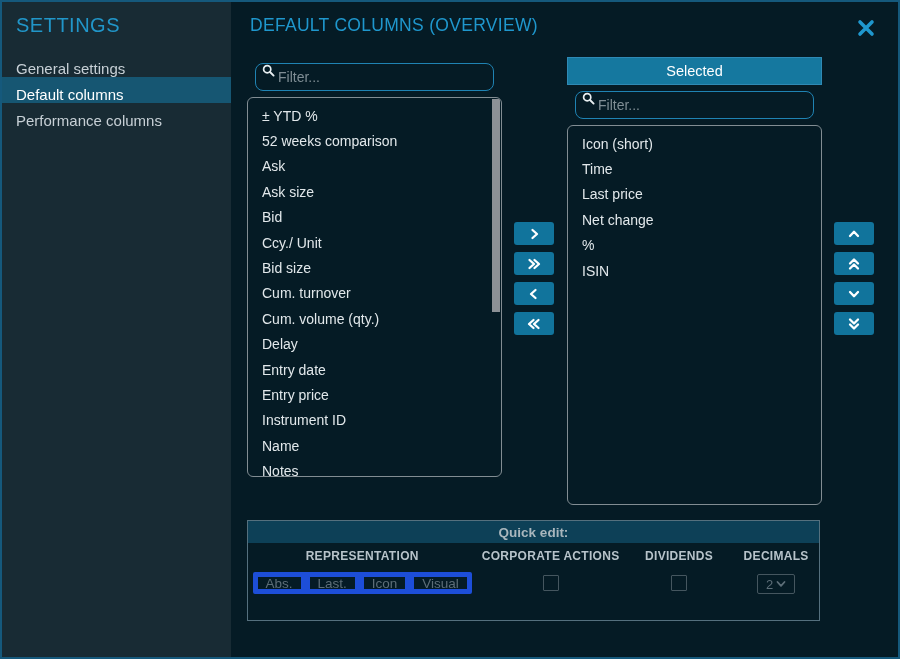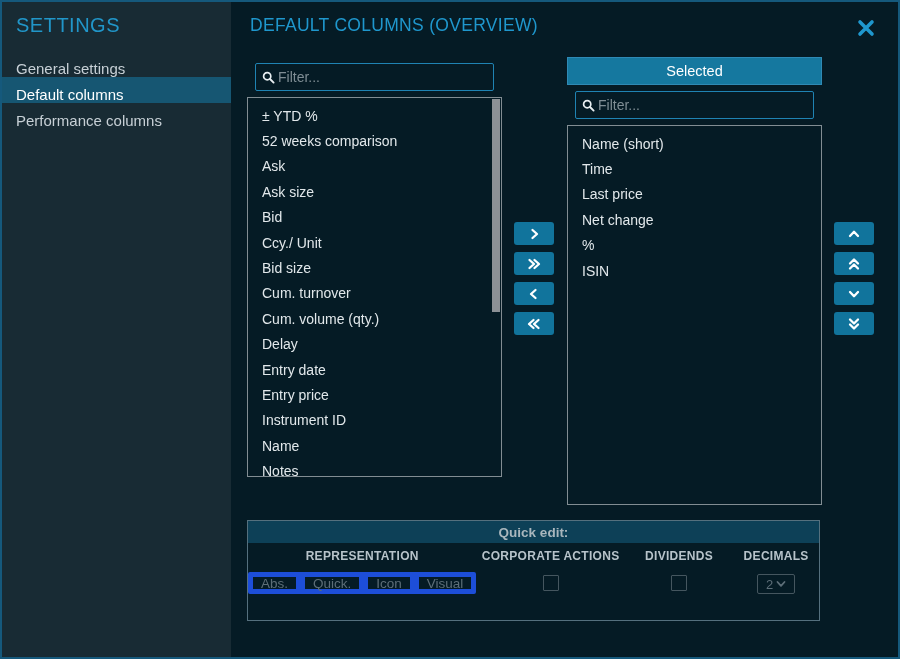--- a/index.html
+++ b/index.html
@@ -59,39 +59,39 @@
     height: 28px;
     background: #15789f;
     border: 1px solid #2f8ab5;
     display: flex; align-items: center; justify-content: center;
     color: #ffffff; font-size: 14.5px;
   }
   .filter-box {
     margin: 6px 8px 0 8px;
     height: 28px;
     border: 1px solid #1f83b3;
-    border-radius: 2px;
-    display: flex; align-items: center;
+    border-radius: 8px;
+    display: flex; 
     padding: 0 6px;
     background: transparent;
   }
   .filter-box .mag { flex: 0 0 auto; display:flex; margin-right: 3px; }
   .filter-box input {
     flex: 1; background: transparent; border: none; outline: none;
     color: #dde4e8; font-size: 14px; font-family: "Liberation Sans", sans-serif;
     min-width: 0;
   }
   .filter-box input::placeholder { color: #7f8d94; opacity: 1; }
 
   .listbox {
     position: relative;
     margin-top: 6px;
     height: 380px;
     border: 1px solid #828d93;
-    border-radius: 0;
+    border-radius: 6px;
     overflow: hidden;
     background: #051b25;
   }
   .list-item {
     height: 25.4px;
     display: flex; align-items: center;
     padding-left: 14px;
     font-size: 14px; color: #e2e8eb;
     cursor: pointer;
   }
@@ -265,21 +265,21 @@
       <span class="mag">
         <svg width="13" height="13" viewBox="0 0 13 13">
           <circle cx="5.2" cy="5.2" r="3.6" stroke="#e8eef1" stroke-width="1.7" fill="none"></circle>
           <path d="M8 8 L11.6 11.6" stroke="#e8eef1" stroke-width="1.9" stroke-linecap="round"></path>
         </svg>
       </span>
       <input type="text" placeholder="Filter..." style="">
     </div>
     <div class="listbox">
       <div class="list-items">
-          <div class="list-item">Name (short)</div>
+          <div class="list-item">Icon (short)</div>
           <div class="list-item">Time</div>
           <div class="list-item">Last price</div>
           <div class="list-item">Net change</div>
           <div class="list-item">%</div>
           <div class="list-item">ISIN</div>
         </div>
     </div>
   </div>
 
   <div class="btn-col reorder">
@@ -306,21 +306,21 @@
   </div>
 
   <div class="quick-edit">
     <div class="qe-header">Quick edit:</div>
     <div class="qe-row">
 
       <div class="qe-col rep">
         <div class="qe-label">REPRESENTATION</div>
         <div class="seg-group">
             <button class="seg-btn">Abs.</button>
-            <button class="seg-btn">Quick.</button>
+            <button class="seg-btn">Last.</button>
             <button class="seg-btn">Icon</button>
             <button class="seg-btn">Visual</button>
           </div>
       </div>
 
       <div class="qe-col corp">
         <div class="qe-label">CORPORATE ACTIONS</div>
         <div class="qe-checkbox"></div>
       </div>
 

